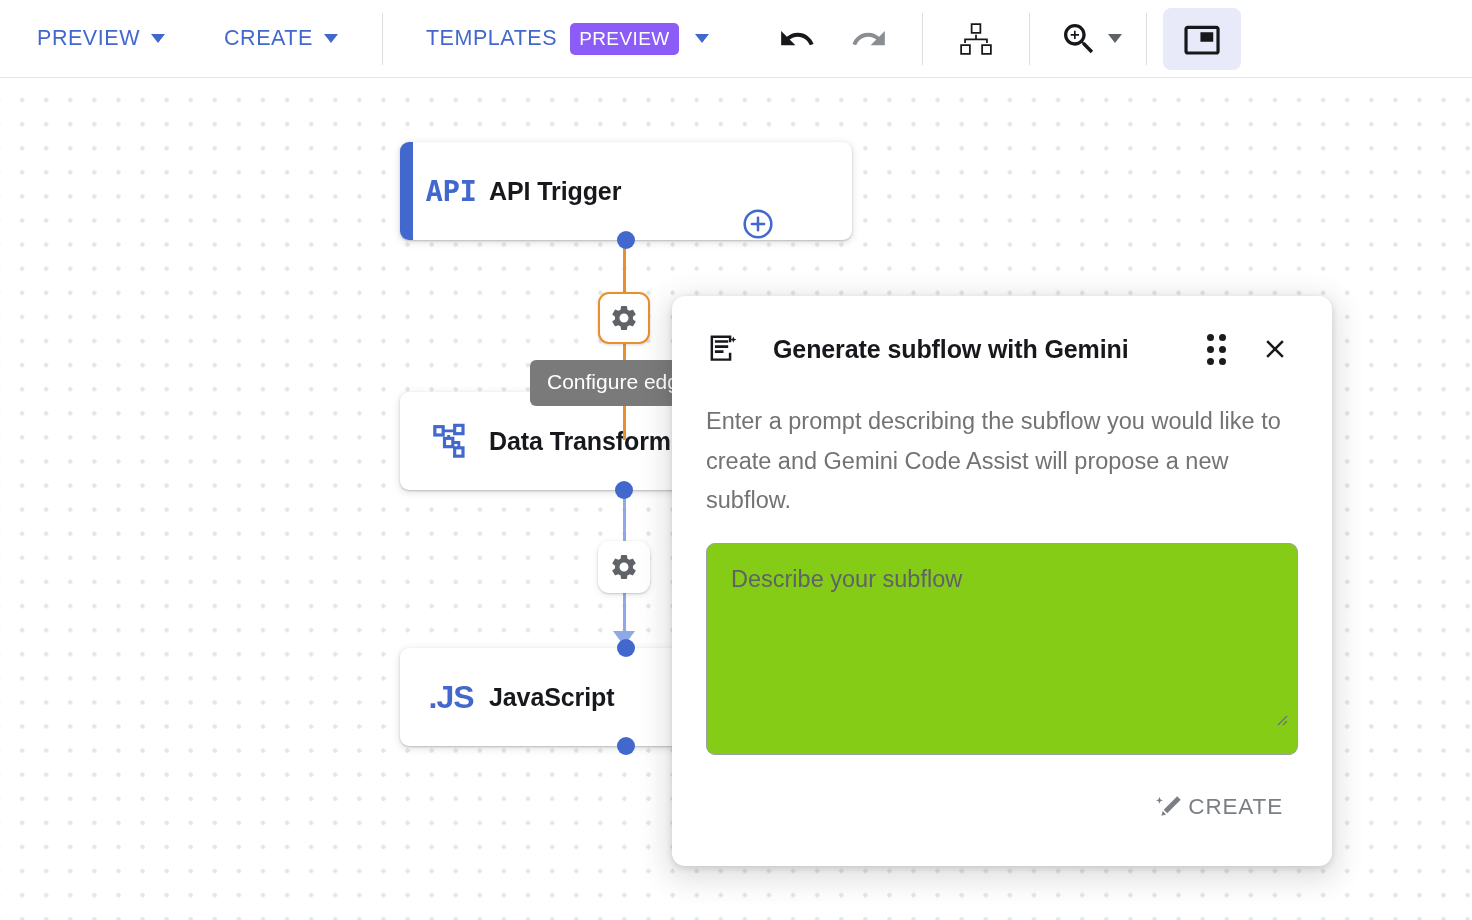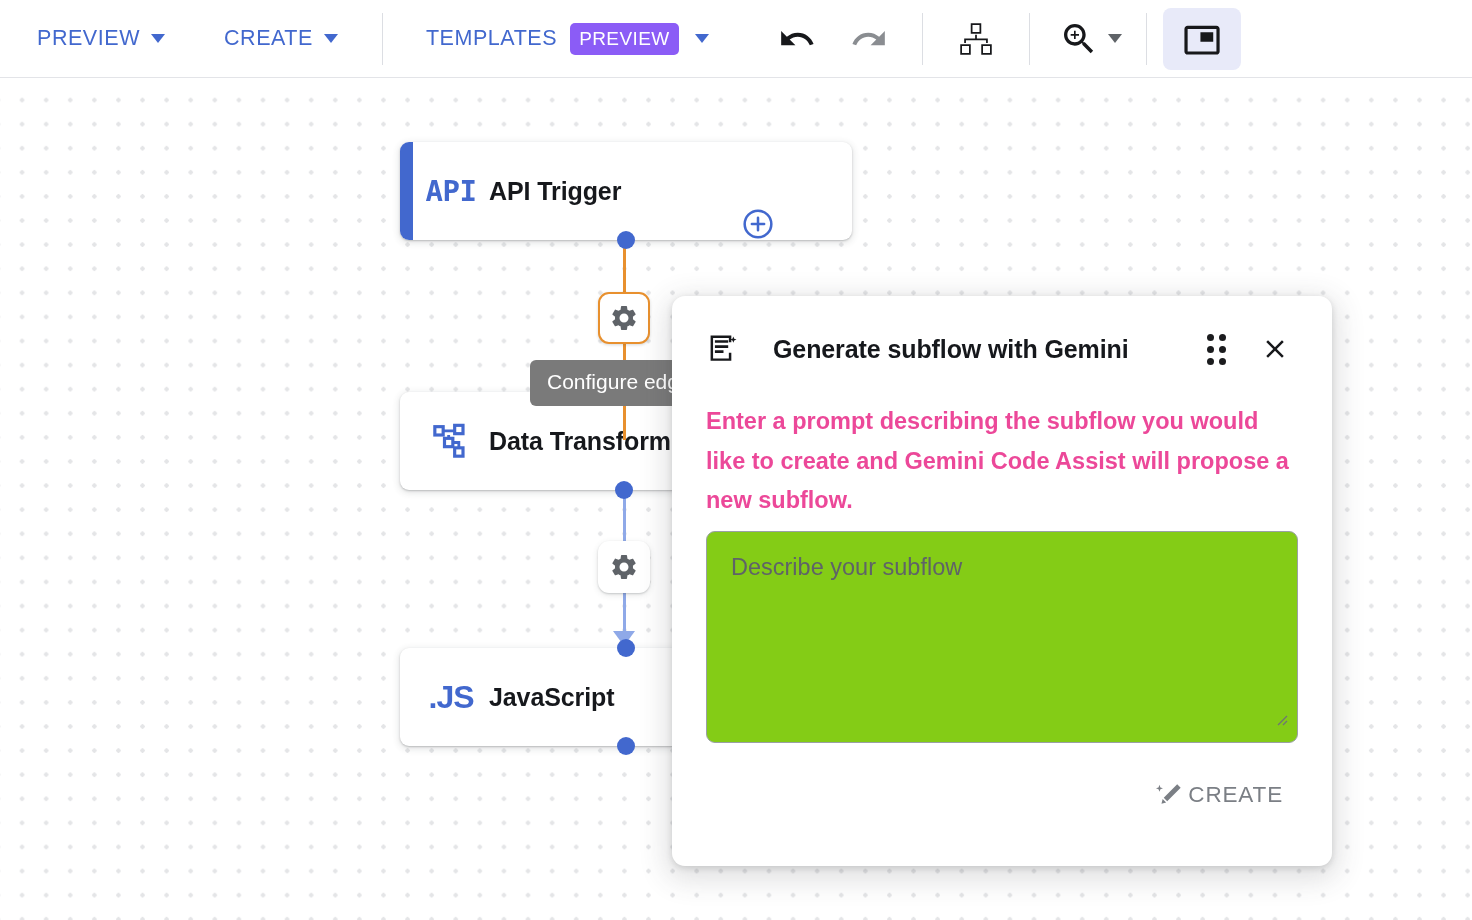--- a/index.html
+++ b/index.html
@@ -291,24 +291,23 @@
     display: flex;
     align-items: center;
     justify-content: center;
     cursor: pointer;
     border-radius: 50%;
   }
 
   .dlg-body {
     font-size: 23.5px;
     line-height: 39.5px;
-    color: #ec4899;
-    padding-bottom: 10px;
-    flex: 0 0 auto;
-    font-weight: bold;
+    color: #737373;
+    padding-bottom: 22px;
+    flex: 0 0 auto;
   }
 
   .dlg-textarea {
     width: 100%;
     height: 212px;
     border: 1px solid #9aa0a6;
     border-radius: 9px;
     padding: 22px 24px;
     font-family: "Liberation Sans", sans-serif;
     font-size: 23.5px;

